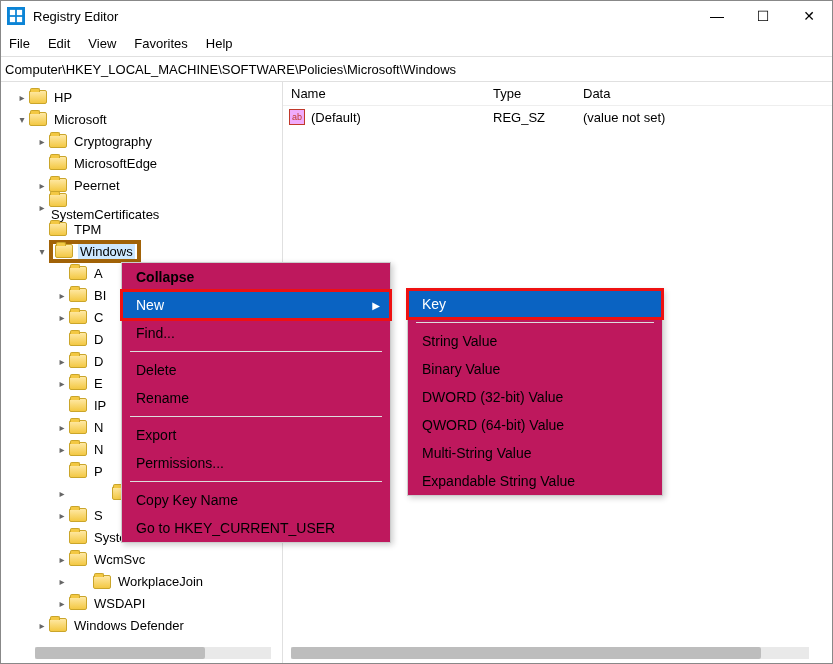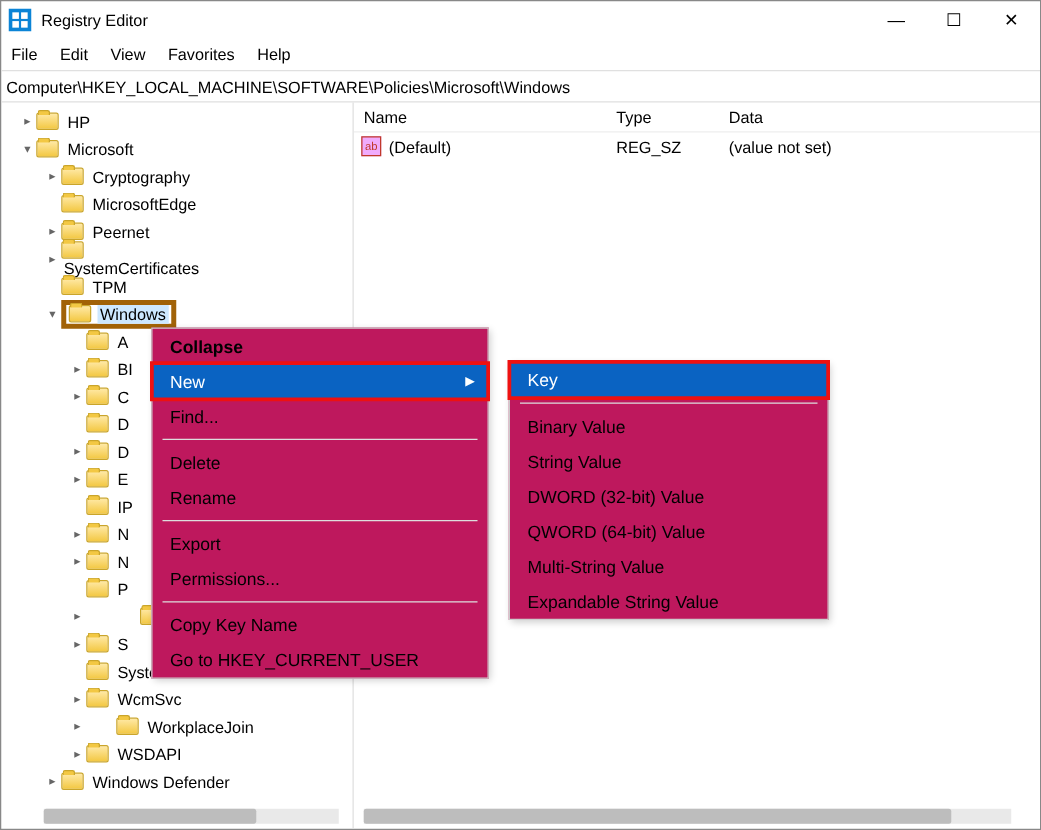--- a/index.html
+++ b/index.html
@@ -234,21 +234,21 @@
           </div>
           <div class="tree-row" style="padding-left: 54px;">
             <span class="chev">▸</span>
             <span style="display: inline-flex; align-items: flex-start;">
               <span class="folder"></span>
               <span class="label">WcmSvc</span>
             </span>
           </div>
           <div class="tree-row" style="padding-left: 54px;">
             <span class="chev">▸</span>
-            <span style="display: inline-flex; align-items: flex-start; padding-left: 24px;">
+            <span style="display: inline-flex; align-items: flex-end; padding-left: 24px;">
               <span class="folder"></span>
               <span class="label">WorkplaceJoin</span>
             </span>
           </div>
           <div class="tree-row" style="padding-left: 54px;">
             <span class="chev">▸</span>
             <span style="display: inline-flex; align-items: center;">
               <span class="folder"></span>
               <span class="label">WSDAPI</span>
             </span>
@@ -317,24 +317,24 @@
         <div class="item">
           <span>Go to HKEY_CURRENT_USER</span>
         </div>
       </div>
     <div class="ctxmenu" id="ctx2" style="left:406px; top:207px; width:256px;">
         <div class="item hl red-outline">
           <span>Key</span>
         </div>
         <div class="sep"></div>
         <div class="item">
+          <span>String Value</span>
+        </div>
+        <div class="item">
           <span>Binary Value</span>
-        </div>
-        <div class="item">
-          <span>String Value</span>
         </div>
         <div class="item">
           <span>DWORD (32-bit) Value</span>
         </div>
         <div class="item">
           <span>QWORD (64-bit) Value</span>
         </div>
         <div class="item">
           <span>Multi-String Value</span>
         </div>

